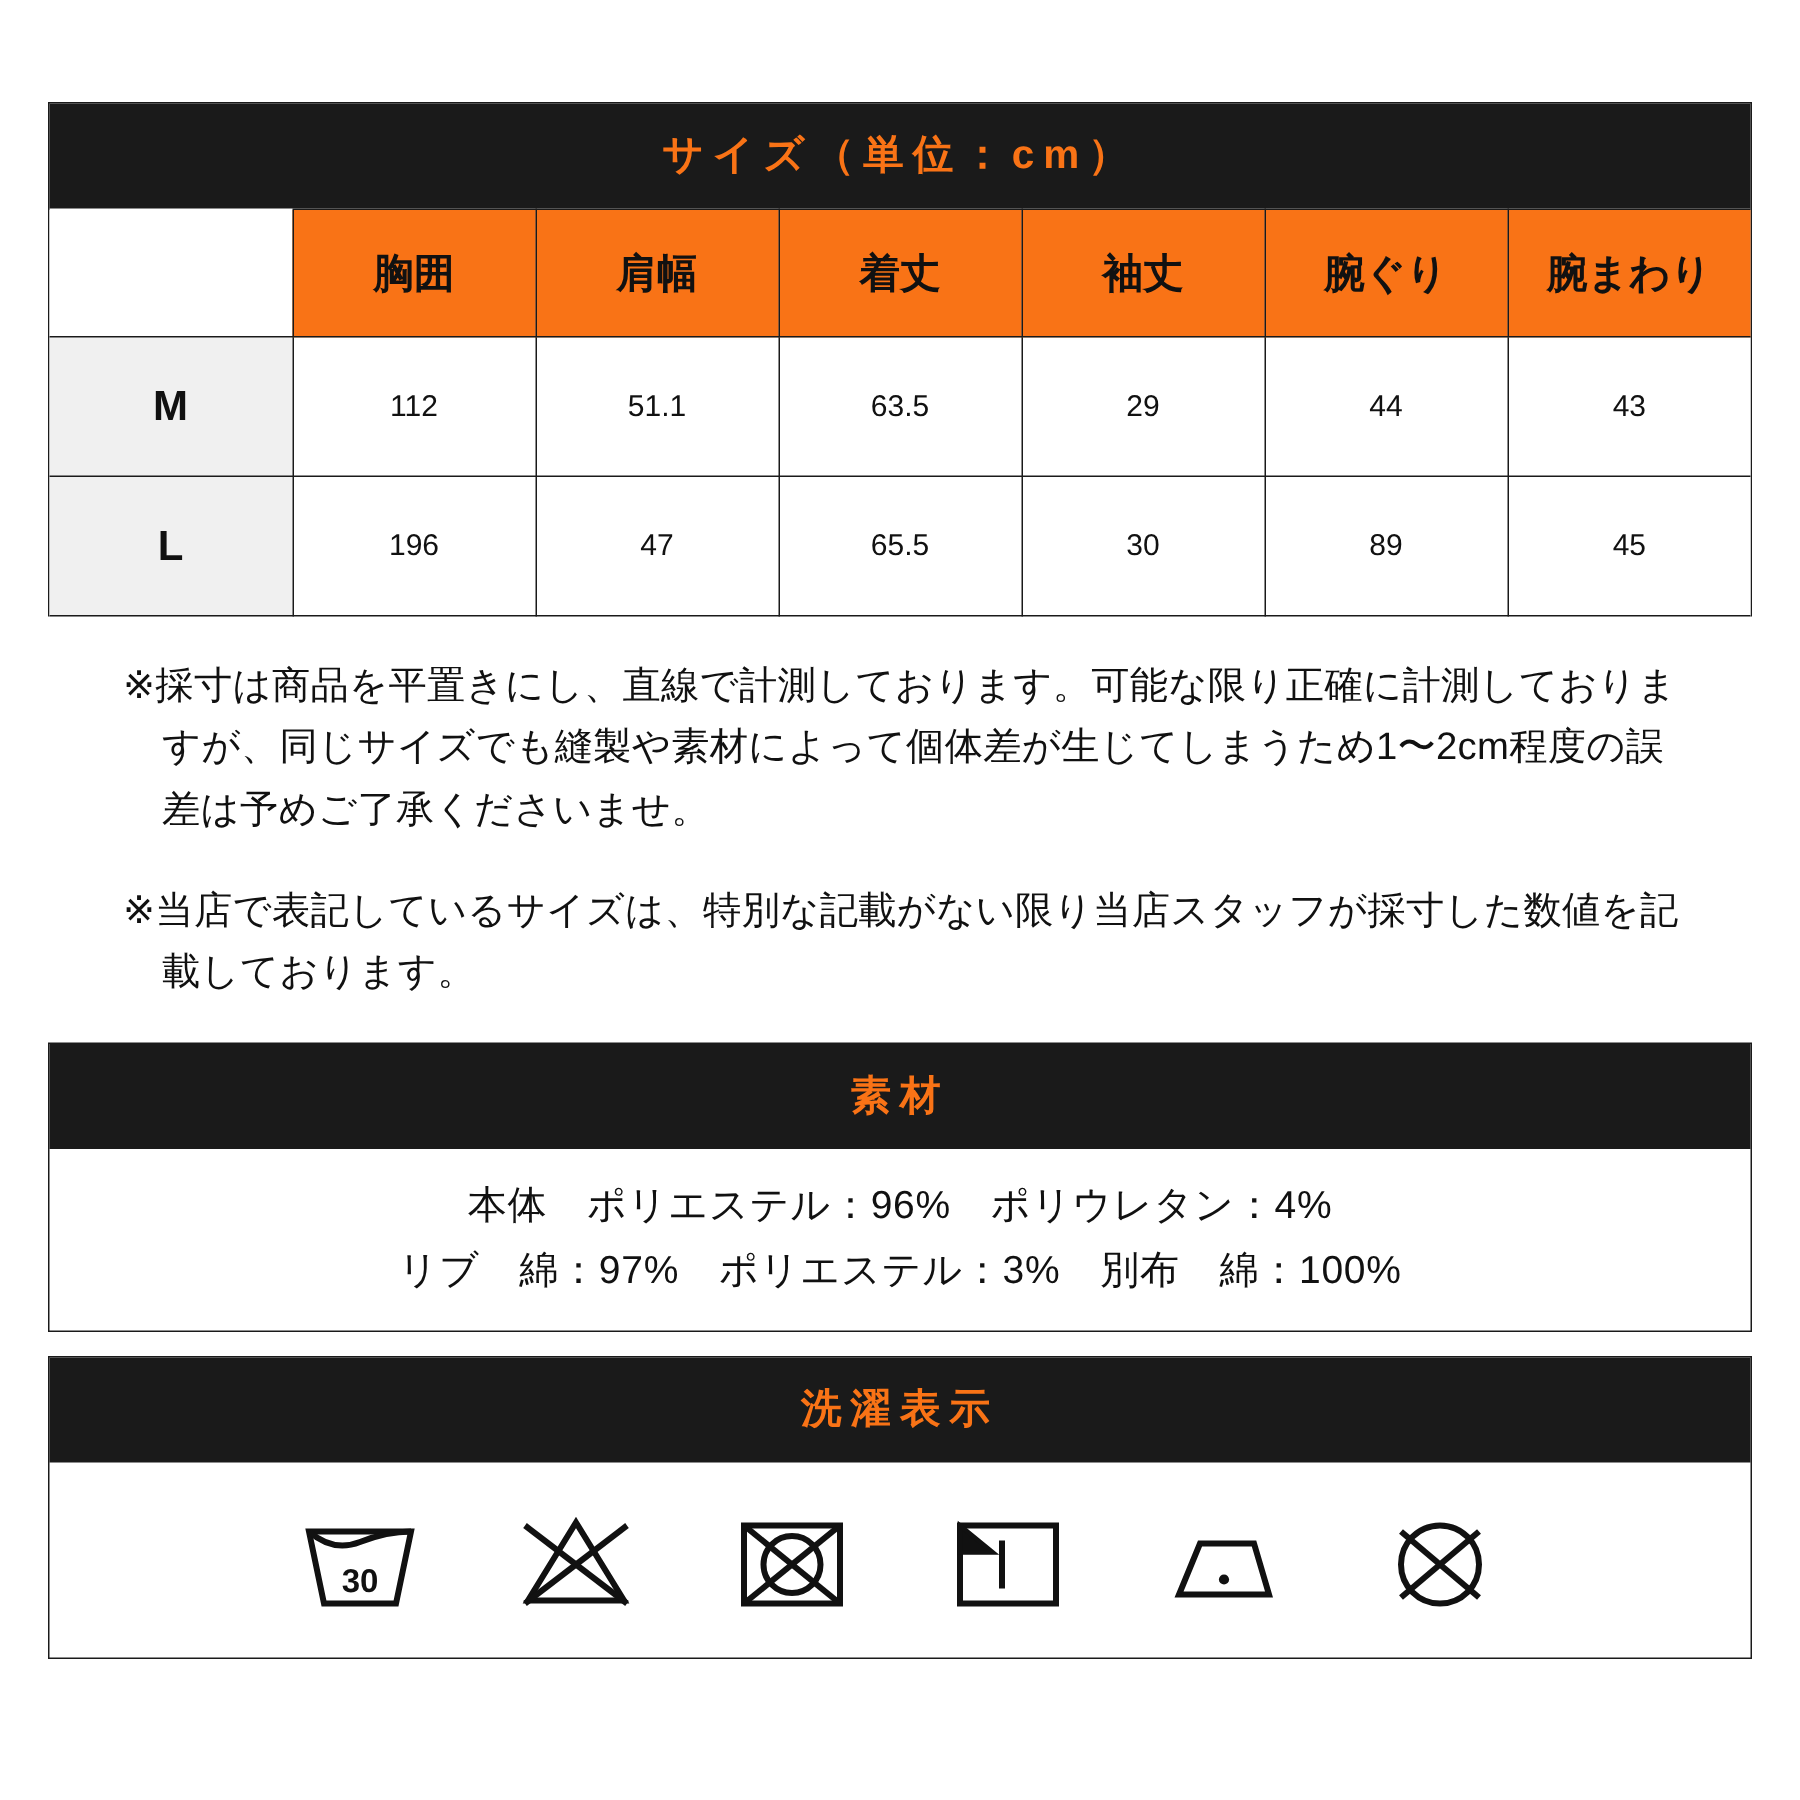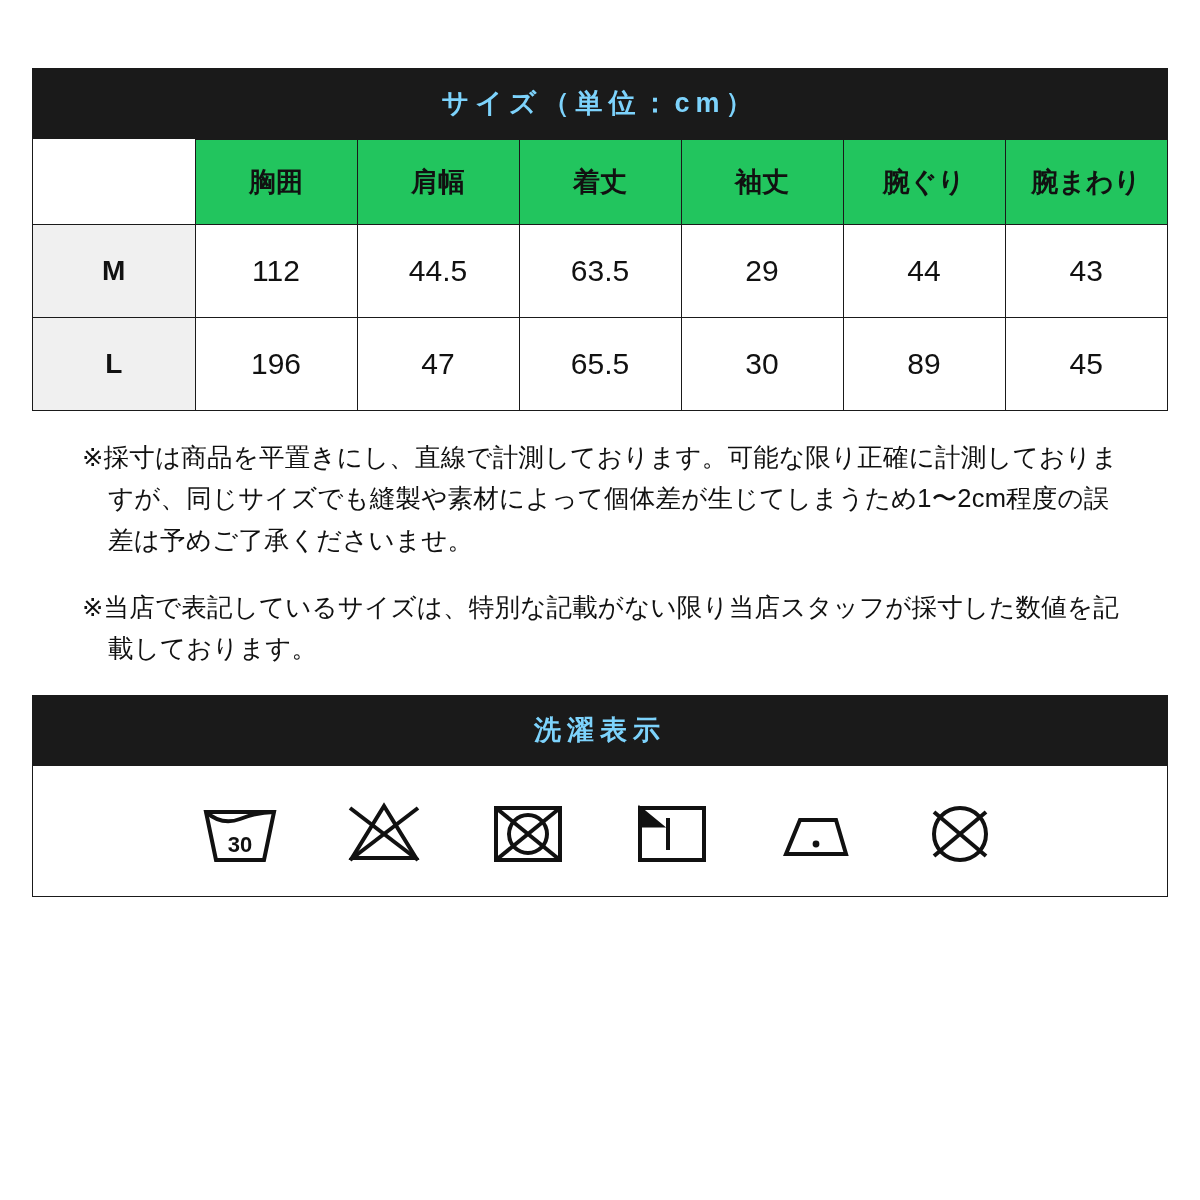--- a/index.html
+++ b/index.html
@@ -23,60 +23,60 @@
   }
 
   
   .size-block {
     margin-top: 68px;
     border: 1px solid #1a1a1a;
     border-bottom: none;
   }
   .band {
     background: #1a1a1a;
-    color: #7dd3fc;
+    color: #f97316;
     text-align: center;
     font-size: 27px;
     letter-spacing: 6px;
     font-weight: 700;
     padding: 16px 0 18px;
   }
   table.size {
     width: 100%;
     border-collapse: collapse;
     table-layout: fixed;
   }
   table.size th, table.size td {
     border: 1px solid #1a1a1a;
     text-align: center;
     font-size: 29px;
     font-weight: 700;
     height: 90px;
     vertical-align: middle;
   }
   table.size thead th {
-    background: #22c55e;
+    background: #f97316;
     font-size: 27px;
     height: 82px;
   }
   table.size thead th.corner {
     background: #ffffff;
     border-left: none;
     border-top: none;
   }
   table.size tbody th.rowlab {
     background: #f0f0f0;
     font-size: 28px;
     width: 124px;
     border-left: none;
   }
   table.size tbody td {
     background: #ffffff;
     font-weight: 400;
-    font-size: 30px;
+    font-size: 20px;
   }
   table.size tbody tr:last-child th,
   table.size tbody tr:last-child td {
     border-bottom: 1px solid #1a1a1a;
   }
   table.size td:last-child, table.size th:last-child { border-right: none; }
 
   
   .notes {
     margin-top: 26px;
@@ -138,21 +138,21 @@
           <th>着丈</th>
           <th>袖丈</th>
           <th>腕ぐり</th>
           <th>腕まわり</th>
         </tr>
       </thead>
       <tbody>
         <tr>
           <th class="rowlab">M</th>
           <td>112</td>
-          <td>44.5</td>
+          <td>51.1</td>
           <td>63.5</td>
           <td>29</td>
           <td>44</td>
           <td>43</td>
         </tr>
         <tr>
           <th class="rowlab">L</th>
           <td>196</td>
           <td>47</td>
           <td>65.5</td>
@@ -162,20 +162,27 @@
         </tr>
       </tbody>
     </table>
   </div>
 
   <div class="notes">
     <div class="note">※採寸は商品を平置きにし、直線で計測しております。可能な限り正確に計測しておりますが、同じサイズでも縫製や素材によって個体差が生じてしまうため1〜2cm程度の誤差は予めご了承くださいませ。</div>
     <div class="note">※当店で表記しているサイズは、特別な記載がない限り当店スタッフが採寸した数値を記載しております。</div>
   </div>
 
+  <div class="material-block">
+    <div class="band">素材</div>
+    <div class="material-body">
+      <div class="material-line">本体　ポリエステル：96%　ポリウレタン：4%</div>
+      <div class="material-line">リブ　綿：97%　ポリエステル：3%　別布　綿：100%</div>
+    </div>
+  </div>
 
   <div class="wash-block">
     <div class="band">洗濯表示</div>
     <div class="wash-body">
 
       <span class="wash-icon">
         <svg viewBox="0 0 96 82" width="96" height="82">
           <path d="M14 24 L82 24 L72 72 L24 72 Z" fill="none" stroke="#111" stroke-width="4"></path>
           <path d="M14 24 Q30 38 48 31 Q66 24 82 24" fill="none" stroke="#111" stroke-width="4"></path>
           <text x="48" y="64" text-anchor="middle" font-family="'Liberation Sans', sans-serif" font-size="22" font-weight="700" fill="#111">30</text>

